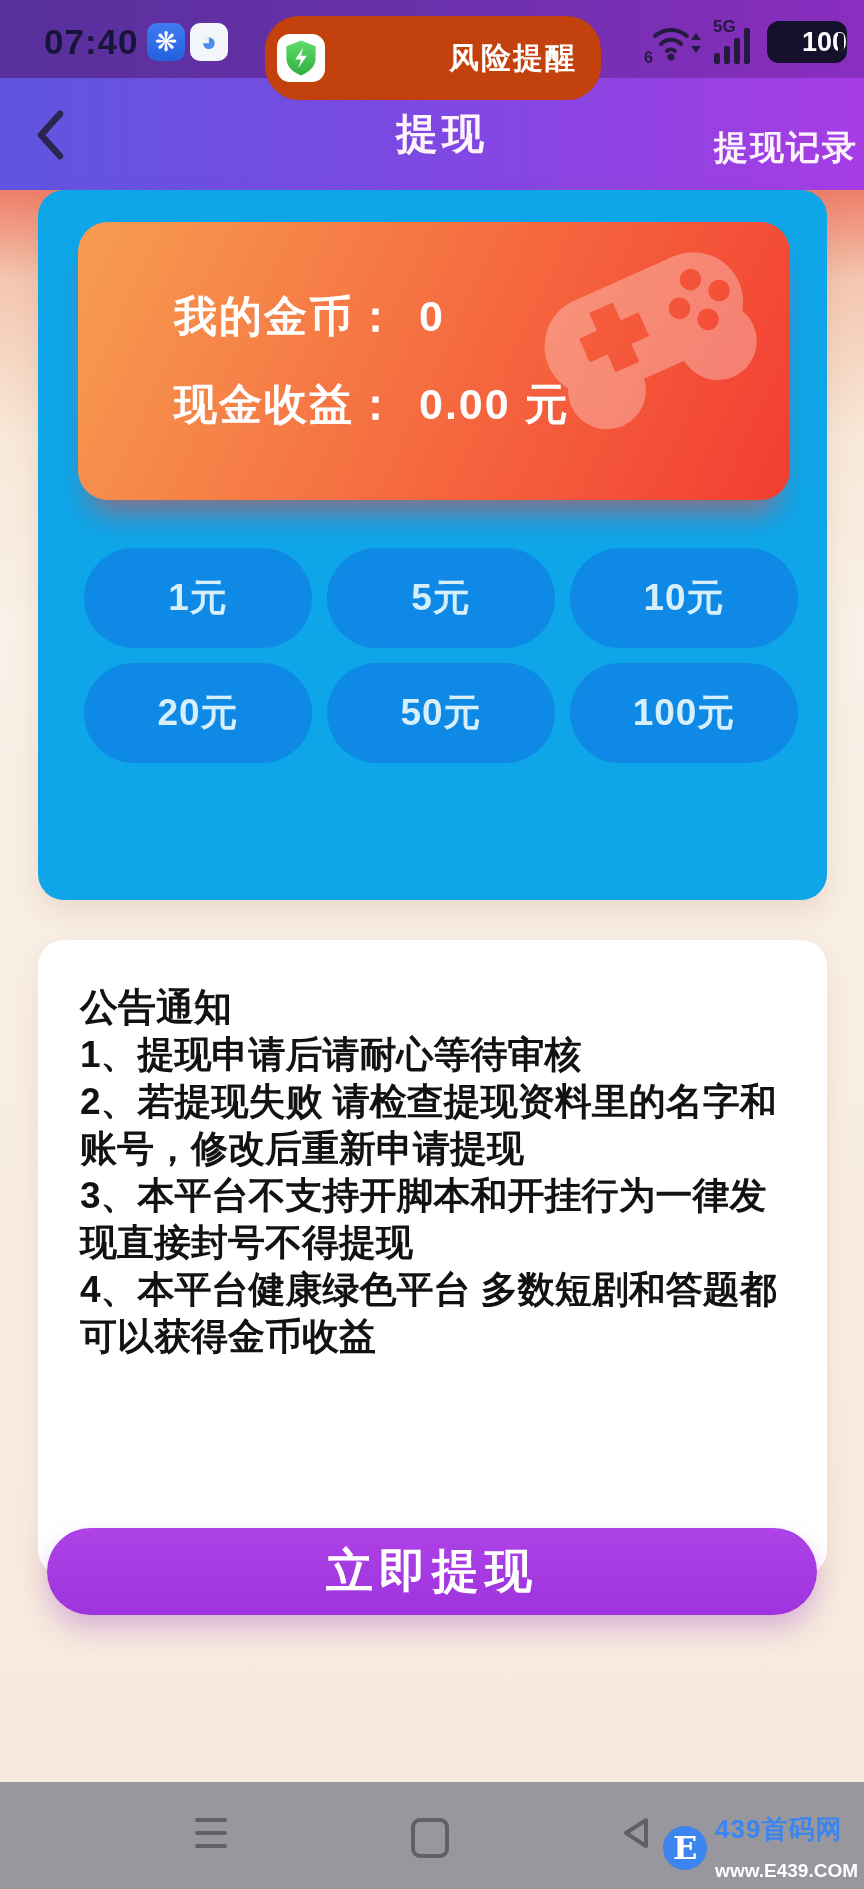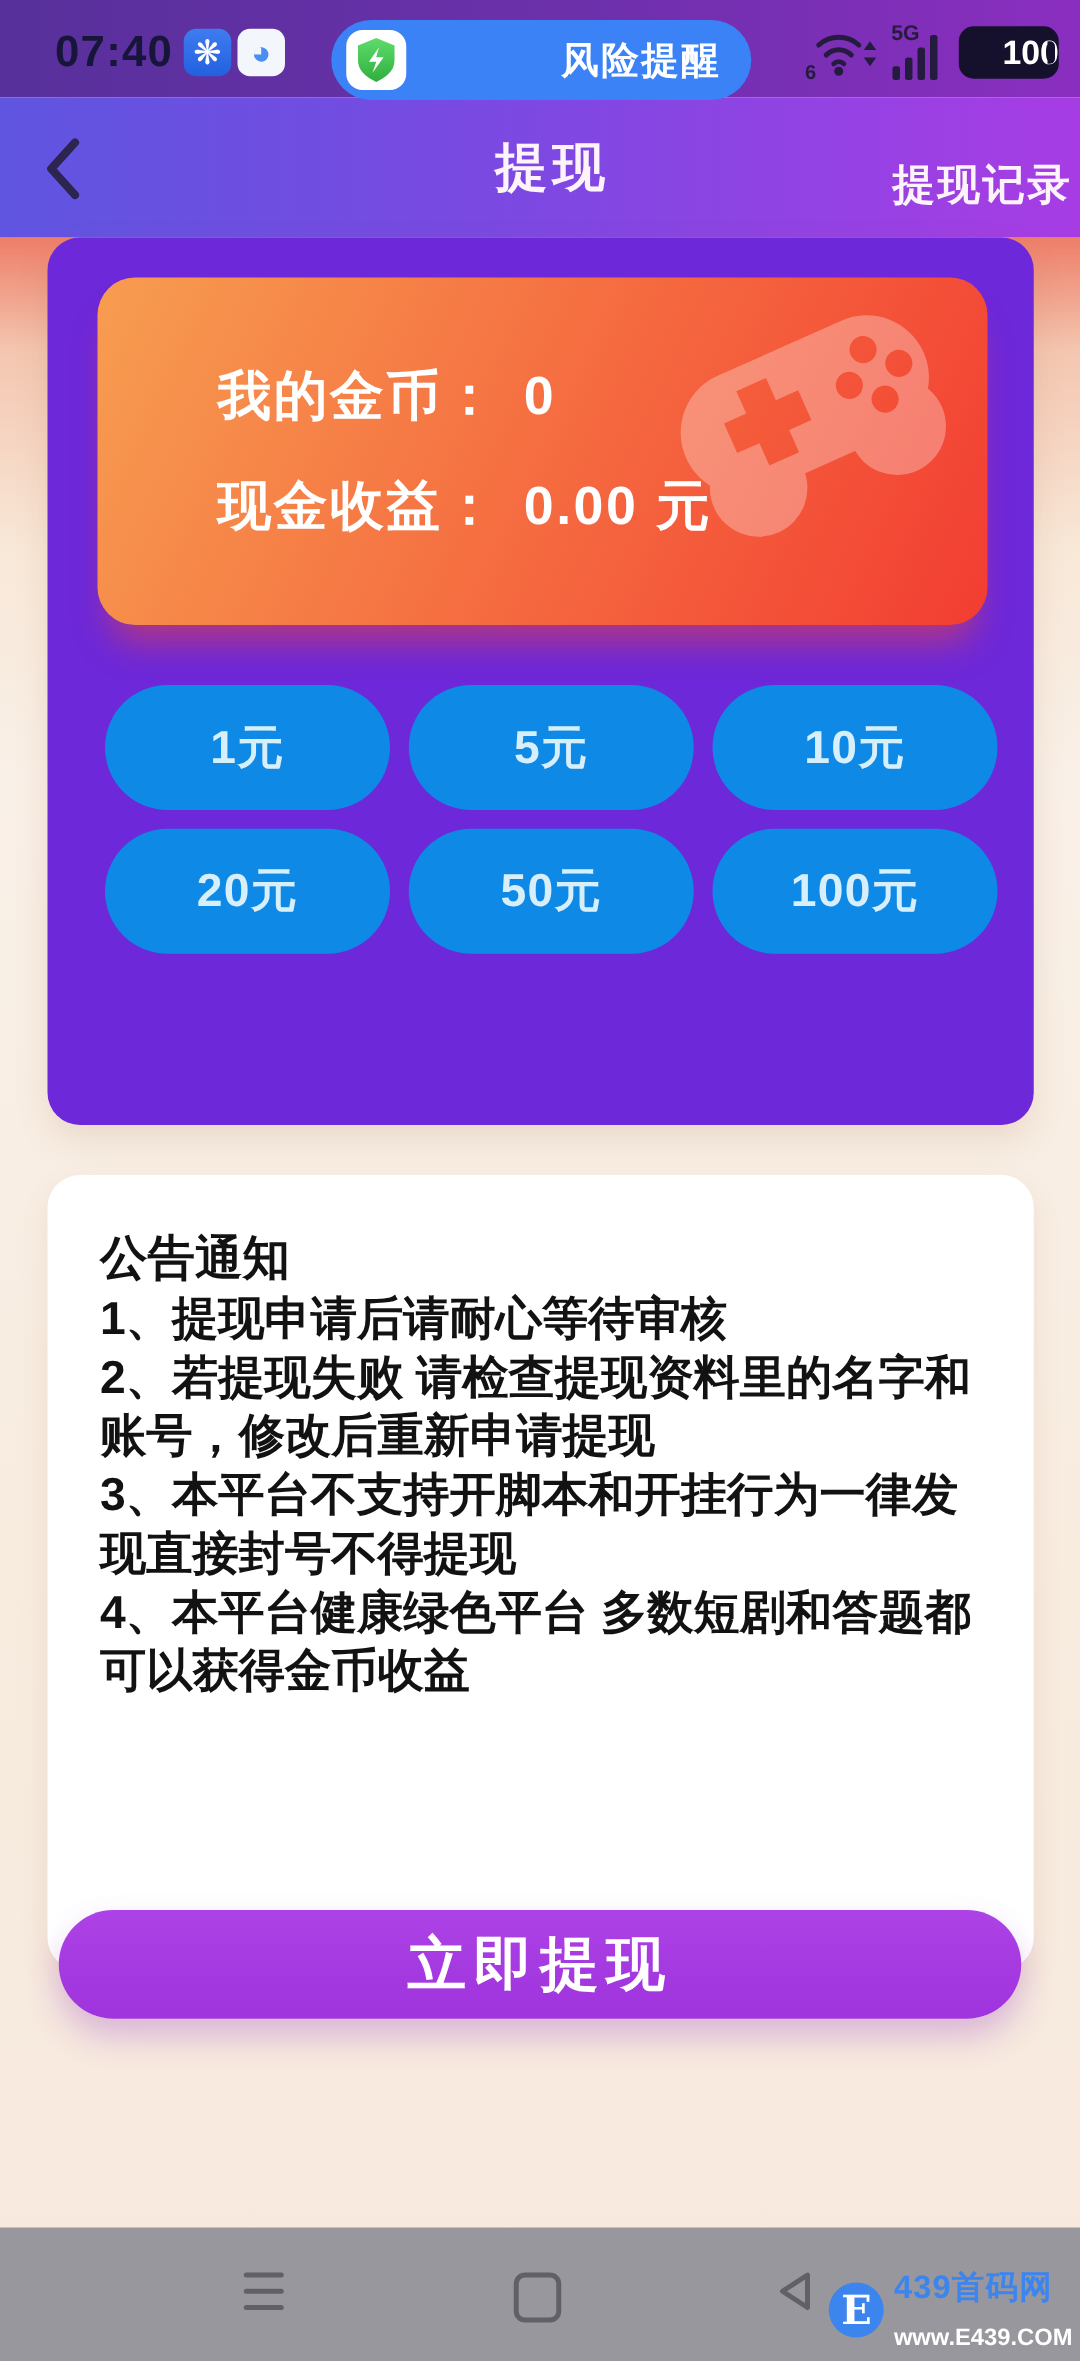--- a/index.html
+++ b/index.html
@@ -15,21 +15,21 @@
   }
   .time{position:absolute;left:44px;top:22px;font-size:35px;font-weight:bold;color:#17163a;letter-spacing:1px;}
   .appicon{position:absolute;top:23px;width:38px;height:38px;border-radius:10px;display:flex;align-items:center;justify-content:center;}
   .appicon.one{left:147px;background:linear-gradient(180deg,#3f7cf0,#2360df);color:#fff;font-size:27px;}
   .appicon.two{left:190px;background:#f3f6fb;color:#4a8ef0;font-size:27px;}
   .statright{position:absolute;right:20px;top:16px;display:flex;align-items:center;gap:12px;height:52px;}
   .battery{width:80px;height:42px;background:#15102c;border-radius:12px;display:flex;align-items:center;justify-content:flex-end;color:#fff;font-size:27px;font-weight:bold;}
   .batnub{width:6px;height:18px;background:#15102c;border-radius:0 4px 4px 0;margin-left:-9px;}
   
   .riskpill{
-    position:absolute;left:265px;top:16px;width:336px;height:64px;background:#3b82f6;
+    position:absolute;left:265px;top:16px;width:336px;height:84px;background:#c2410c;
     border-radius:34px;display:flex;align-items:center;z-index:20;
   }
   .shieldbox{width:48px;height:48px;margin-left:12px;background:#fff;border-radius:13px;display:flex;align-items:center;justify-content:center;}
   .risklabel{margin-left:auto;margin-right:24px;color:#fff;font-size:30px;font-weight:600;letter-spacing:2px;}
   
   .header{
     position:absolute;left:0;top:78px;width:864px;height:112px;
     background:linear-gradient(90deg,#5f55e0 0%,#7b49e2 45%,#a83ce4 100%);
     padding-left:20px;
   }
@@ -38,21 +38,21 @@
     color:#fdf3fb;font-size:42px;font-weight:bold;letter-spacing:4px;}
   .hrecords{position:absolute;right:26px;top:0;height:140px;display:flex;align-items:center;
     color:#fdf3fb;font-size:34px;font-weight:600;letter-spacing:2px;cursor:pointer;}
   
   .pagebg{
     position:absolute;left:0;top:190px;width:864px;height:1592px;
     background:linear-gradient(180deg,#ee7e68 0px,#f4c6b0 90px,#f8e8d8 250px,#f9f0e7 430px,#f8ecdf 1100px,#f7e9de 1592px);
   }
   
   .card1{
-    position:absolute;left:38px;top:190px;width:789px;height:710px;background:#6d28d9;
+    position:absolute;left:38px;top:190px;width:789px;height:710px;background:#0ea5e9;
     border-radius:0 0 26px 26px;border-radius:26px;box-shadow:0 12px 26px rgba(170,110,80,.16);
   }
   .balance{
     position:absolute;left:40px;top:32px;width:712px;height:278px;border-radius:30px;overflow:hidden;
     background:linear-gradient(115deg,#f79d50 0%,#f5683f 55%,#f23d32 100%);
     box-shadow:0 24px 28px -12px rgba(242,70,50,.55);
   }
   .baltext{position:absolute;left:96px;top:0;height:100%;display:flex;flex-direction:column;justify-content:center;gap:30px;color:#fff;}
   .balline{font-size:43px;font-weight:bold;letter-spacing:2px;white-space:nowrap;}
   .balline .val{margin-left:20px;}

